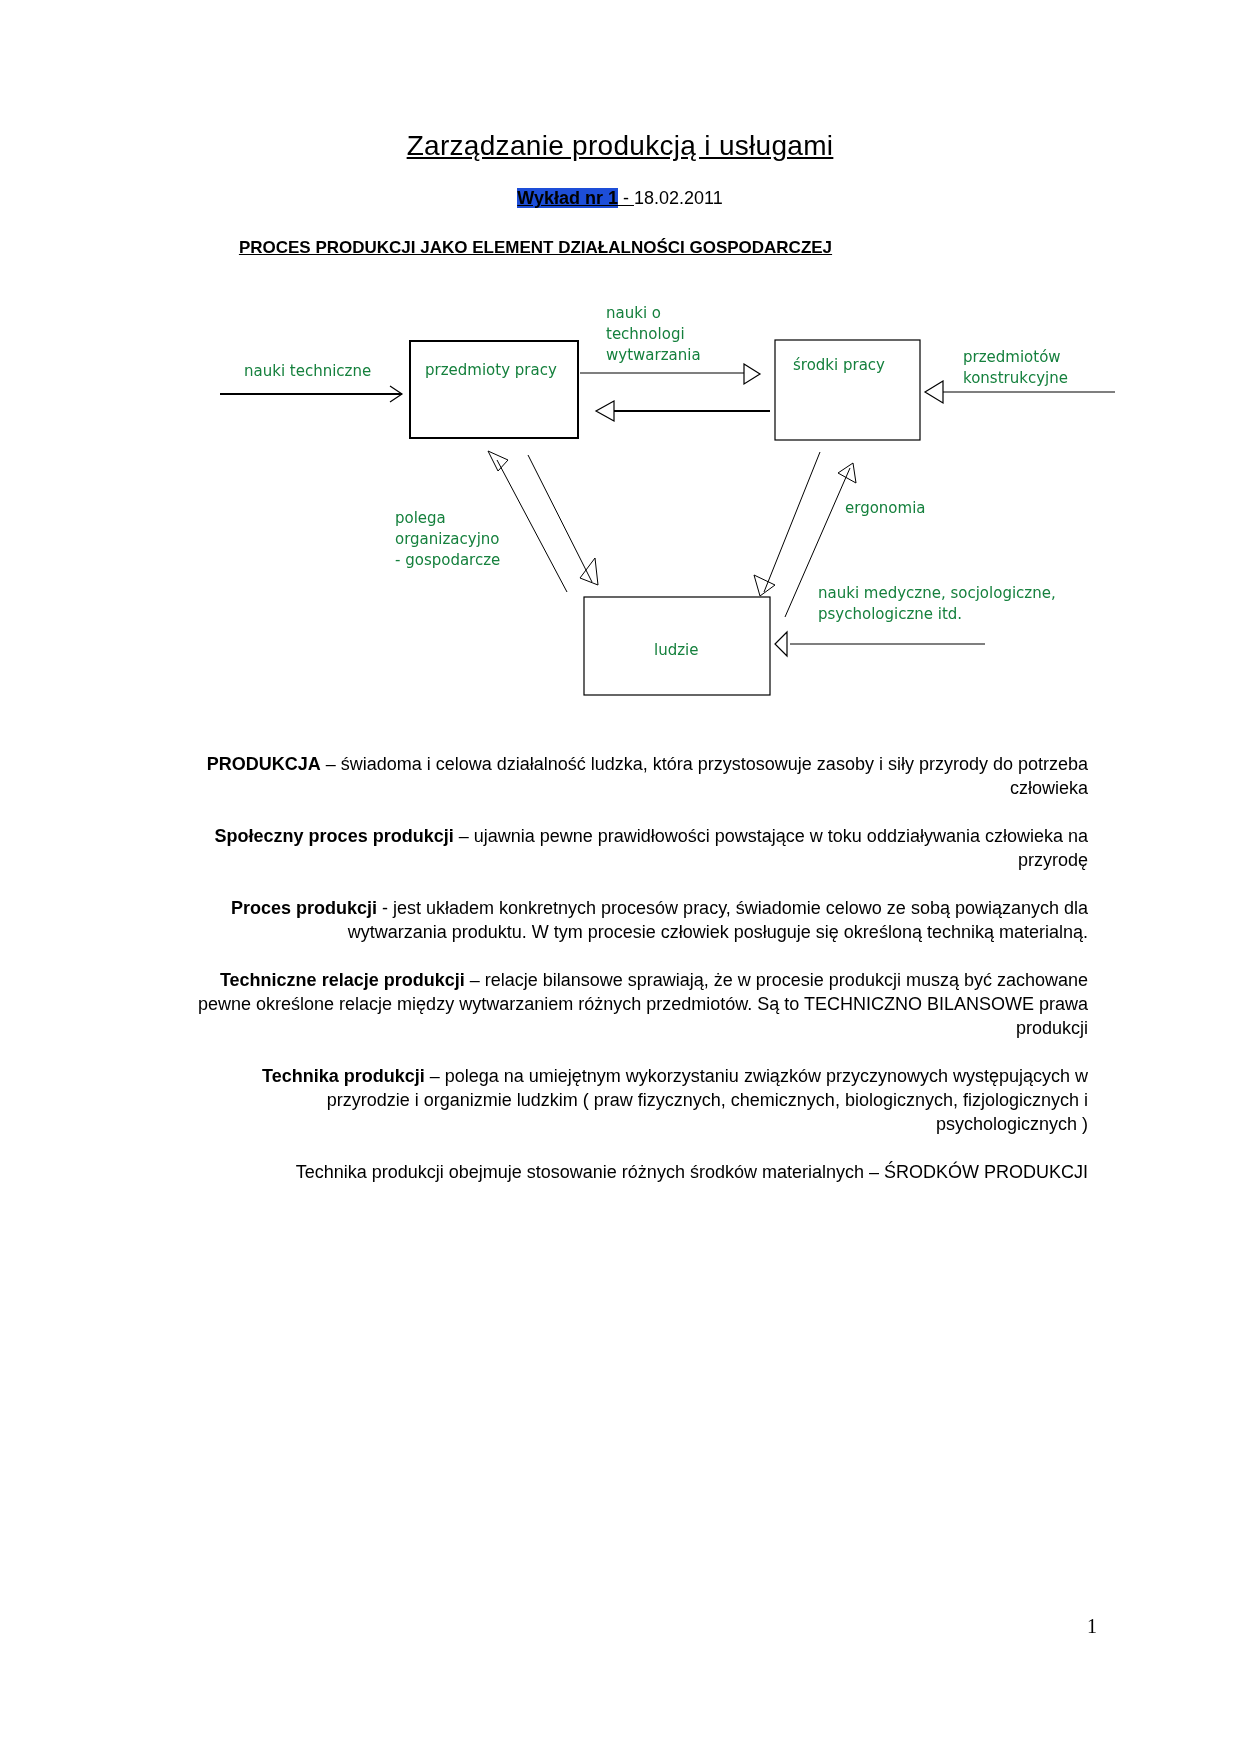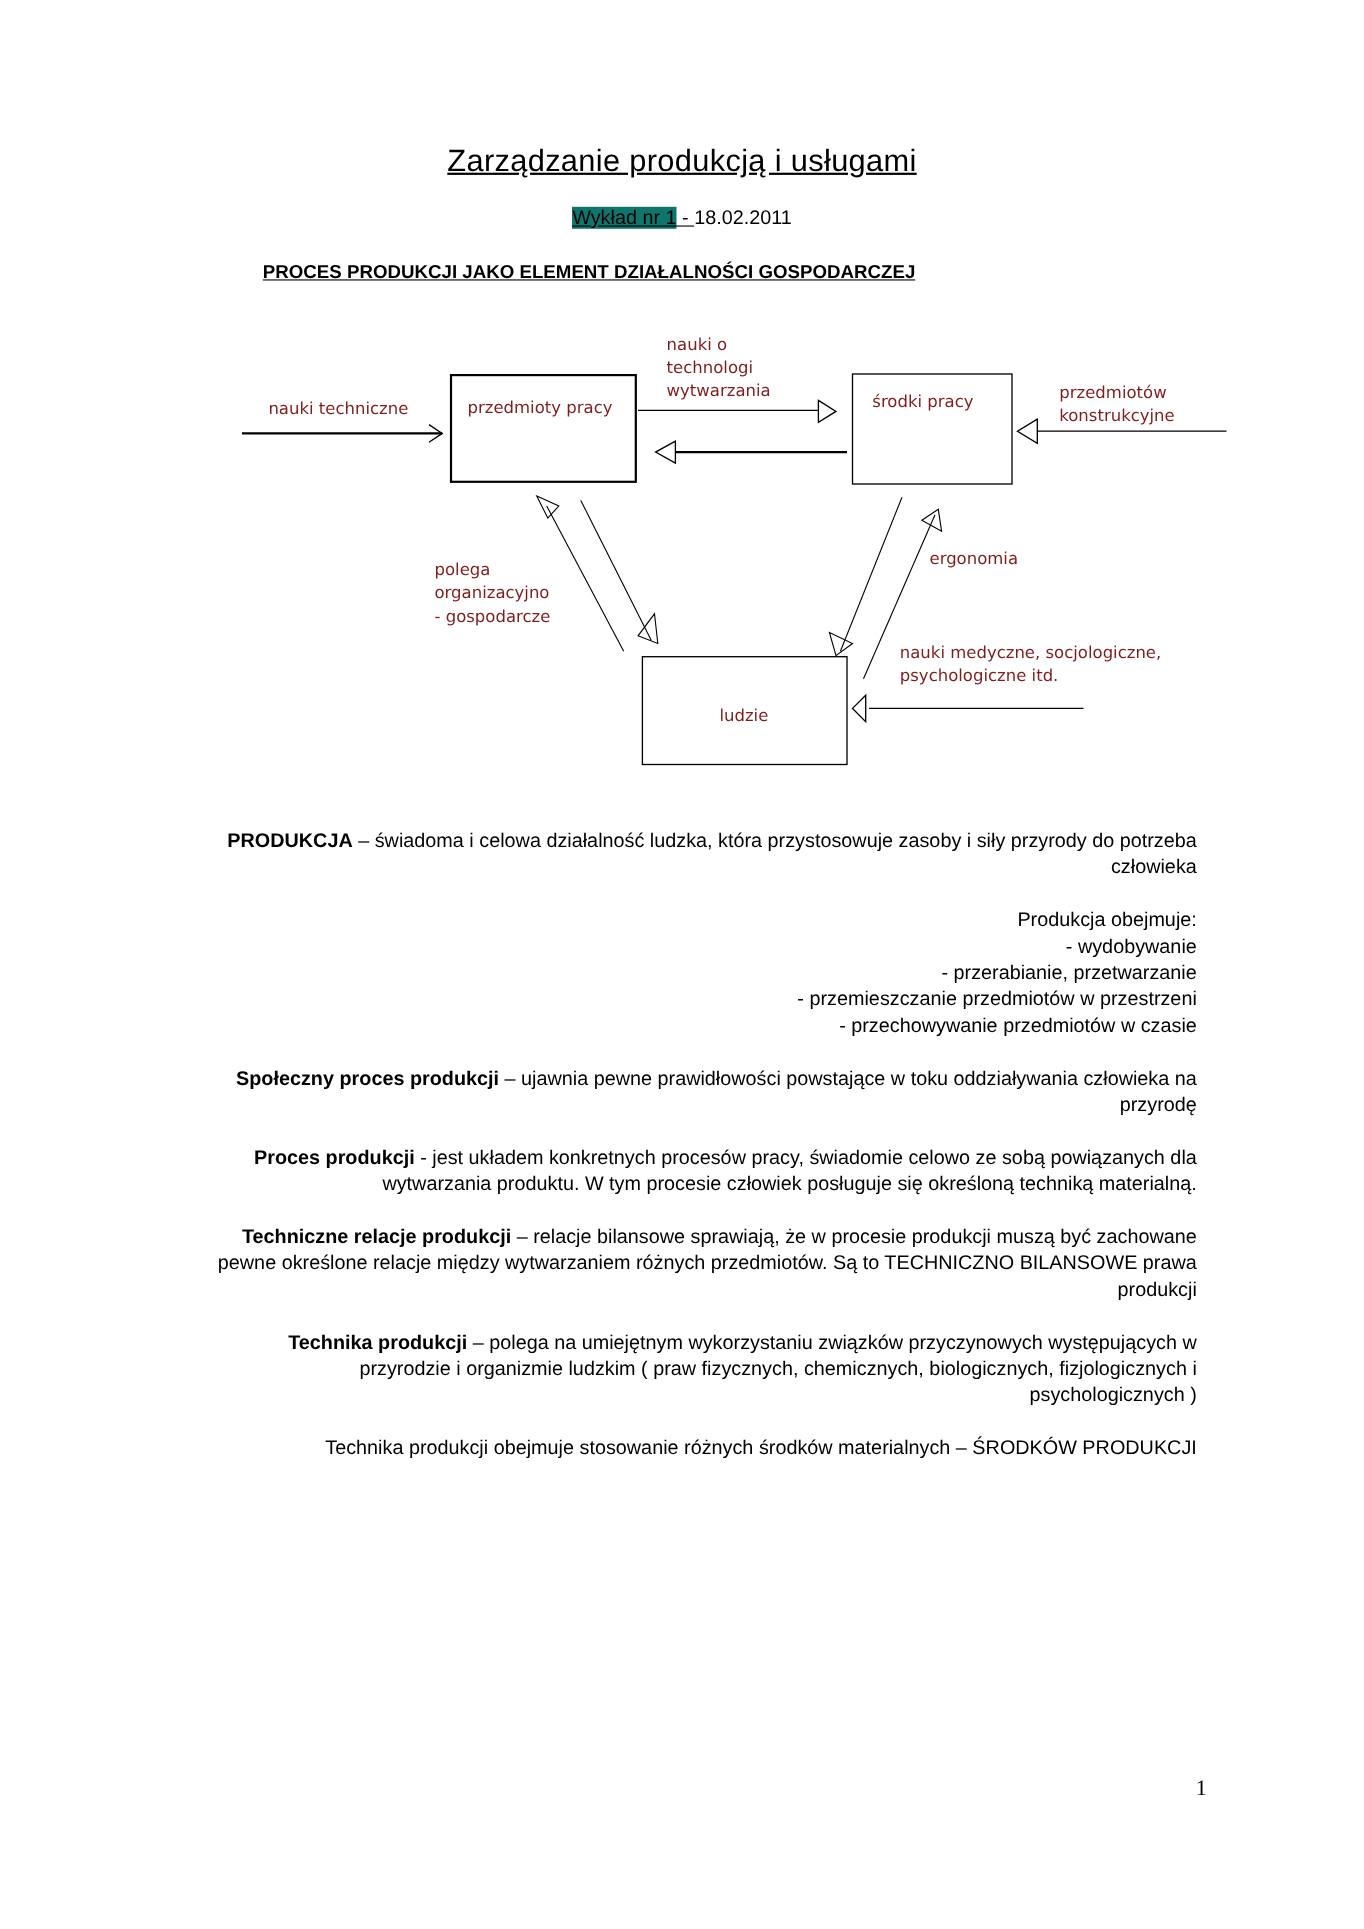--- a/index.html
+++ b/index.html
@@ -1,23 +1,23 @@
 <!DOCTYPE html>
 <html><head>
   <meta charset="utf-8">
   <style>
     html, body { margin: 0; padding: 0; background: #ffffff; }
     body { width: 1240px; height: 1754px; position: relative; overflow: hidden; font-family: "Liberation Sans", sans-serif; color: #000; }
     .title { position: absolute; top: 130px; left: 0; width: 1240px; text-align: center; font-size: 28px; text-decoration: underline; letter-spacing: 0.3px; }
     .subtitle { position: absolute; top: 188px; left: 0; width: 1240px; text-align: center; font-size: 18px; }
-    .subtitle .hl { background: #0f766e; font-weight: normal; text-decoration: underline; }
+    .subtitle .hl { background: #1d4ed8; font-weight: bold; text-decoration: underline; }
     .subtitle .dash { text-decoration: underline; }
     .section-heading { position: absolute; top: 238px; left: 0; width: 1071px; text-align: center; font-size: 17px; font-weight: bold; text-decoration: underline; }
     svg.diagram { position: absolute; left: 0; top: 0; width: 1240px; height: 720px; }
-    .dlabel { position: absolute; font-family: "DejaVu Sans", sans-serif; font-size: 15px; color: #7f1d1d; line-height: 21px; white-space: nowrap; }
+    .dlabel { position: absolute; font-family: "DejaVu Sans", sans-serif; font-size: 15px; color: #15803d; line-height: 21px; white-space: nowrap; }
     .body-text { position: absolute; left: 188px; width: 900px; font-size: 18px; line-height: 24px; }
     .body-text p { margin: 0 0 24px 0; text-align: right; }
     .body-text b { font-weight: bold; }
     .page-number { position: absolute; left: 1087px; top: 1615px; font-size: 20px; font-family: "Liberation Serif", serif; }
   </style>
 </head>
 <body>
 
 <div class="title">Zarządzanie produkcją i usługami</div>
 
@@ -87,27 +87,20 @@
 <div class="dlabel" style="left:845px; top:498px;">ergonomia</div>
 
 <div class="dlabel" style="left:818px; top:583px;">
   <div>nauki medyczne, socjologiczne,</div>
   <div>psychologiczne itd.</div>
 </div>
 
 <div class="body-text" style="top:752px;">
   <p><b>PRODUKCJA</b><span> – świadoma i celowa działalność ludzka, która przystosowuje zasoby i siły przyrody do potrzeba człowieka</span></p>
 
-  <p>
-    <span>Produkcja obejmuje:</span><br>
-    <span>- wydobywanie</span><br>
-    <span>- przerabianie, przetwarzanie</span><br>
-    <span>- przemieszczanie przedmiotów w przestrzeni</span><br>
-    <span>- przechowywanie przedmiotów w czasie</span>
-  </p>
 
   <p><b>Społeczny proces produkcji</b><span> – ujawnia pewne prawidłowości powstające w toku oddziaływania człowieka na przyrodę</span></p>
 
   <p><b>Proces produkcji</b><span> - jest układem konkretnych procesów pracy, świadomie celowo ze sobą powiązanych dla wytwarzania produktu. W tym procesie człowiek posługuje się określoną techniką materialną.</span></p>
 
   <p><b>Techniczne relacje produkcji</b><span> – relacje bilansowe sprawiają, że w procesie produkcji muszą być zachowane pewne określone relacje między wytwarzaniem różnych przedmiotów. Są to TECHNICZNO BILANSOWE prawa produkcji</span></p>
 
   <p><b>Technika produkcji</b><span> – polega na umiejętnym wykorzystaniu związków przyczynowych występujących w przyrodzie i organizmie ludzkim ( praw fizycznych, chemicznych, biologicznych, fizjologicznych i psychologicznych )</span></p>
 
   <p>Technika produkcji obejmuje stosowanie różnych środków materialnych – ŚRODKÓW PRODUKCJI</p>

